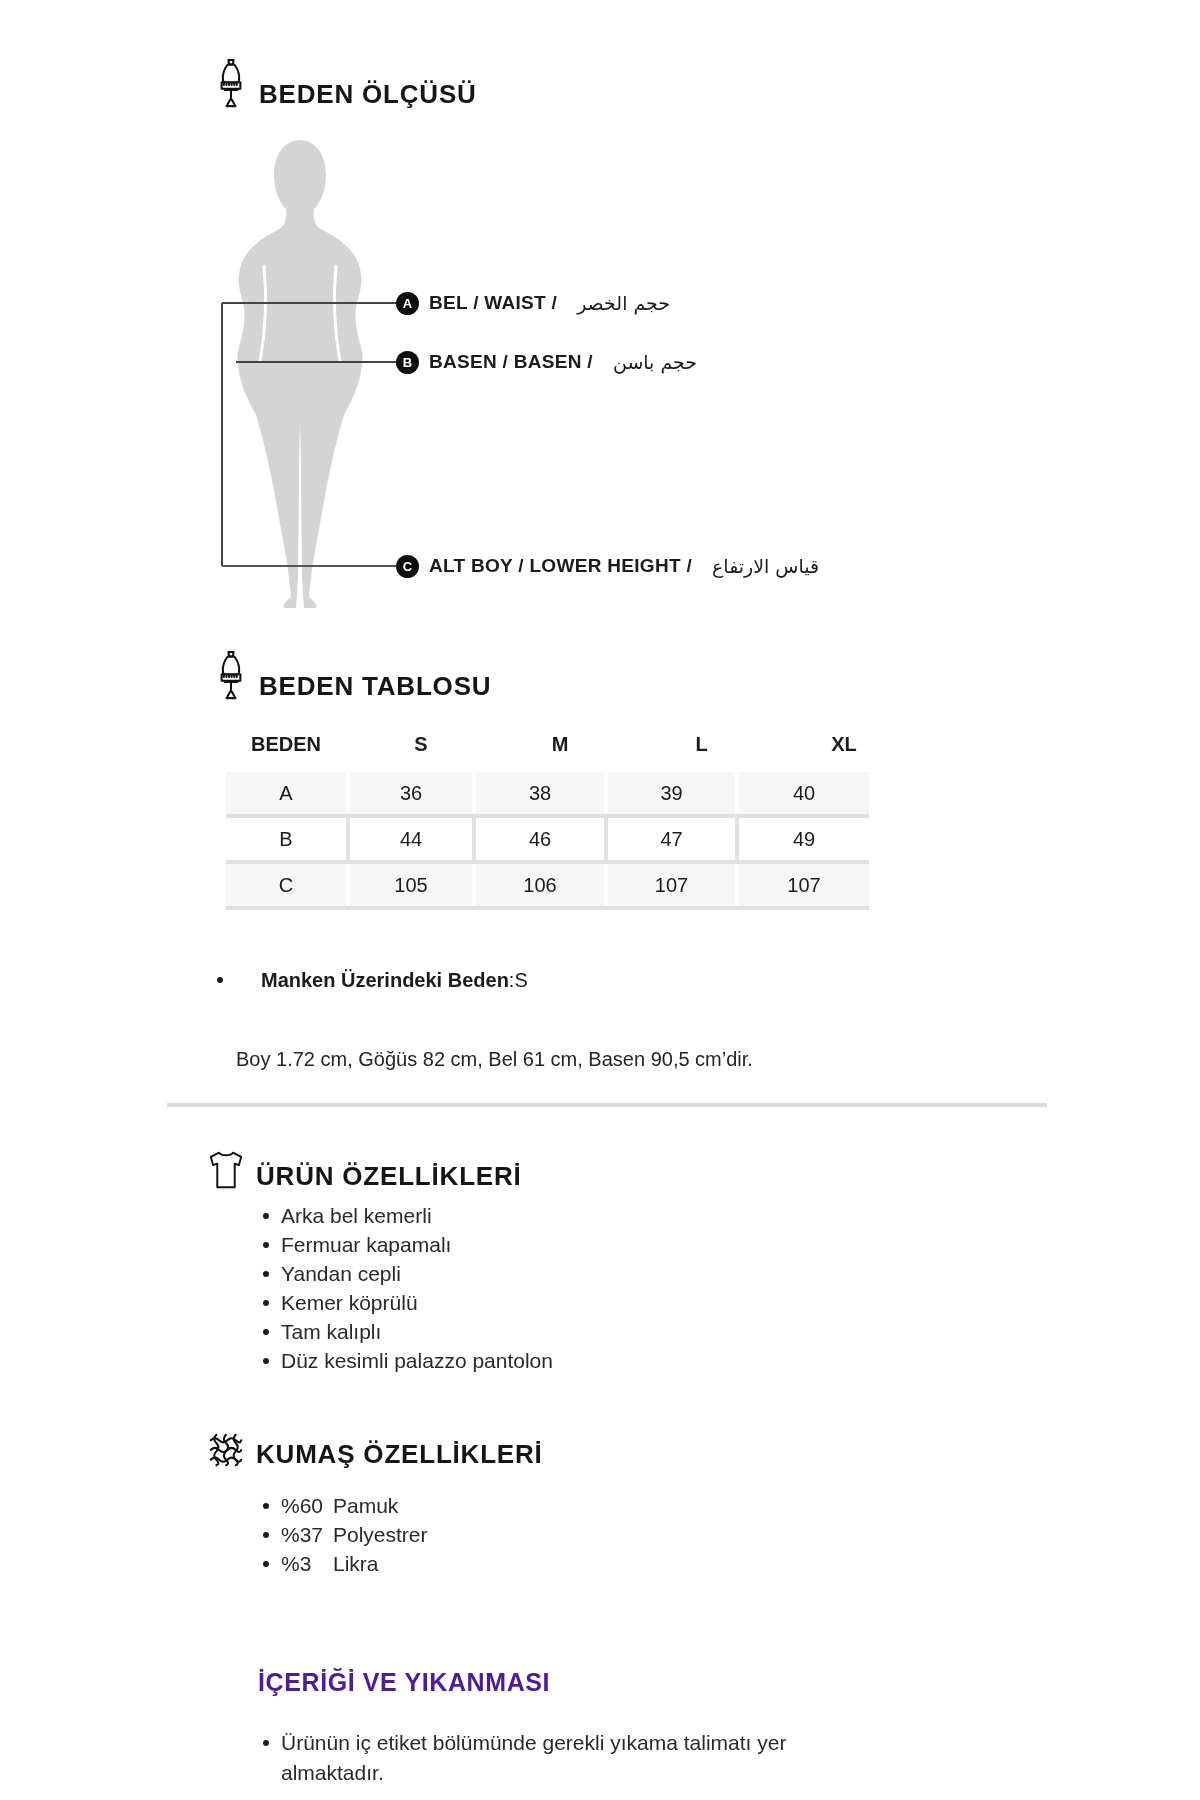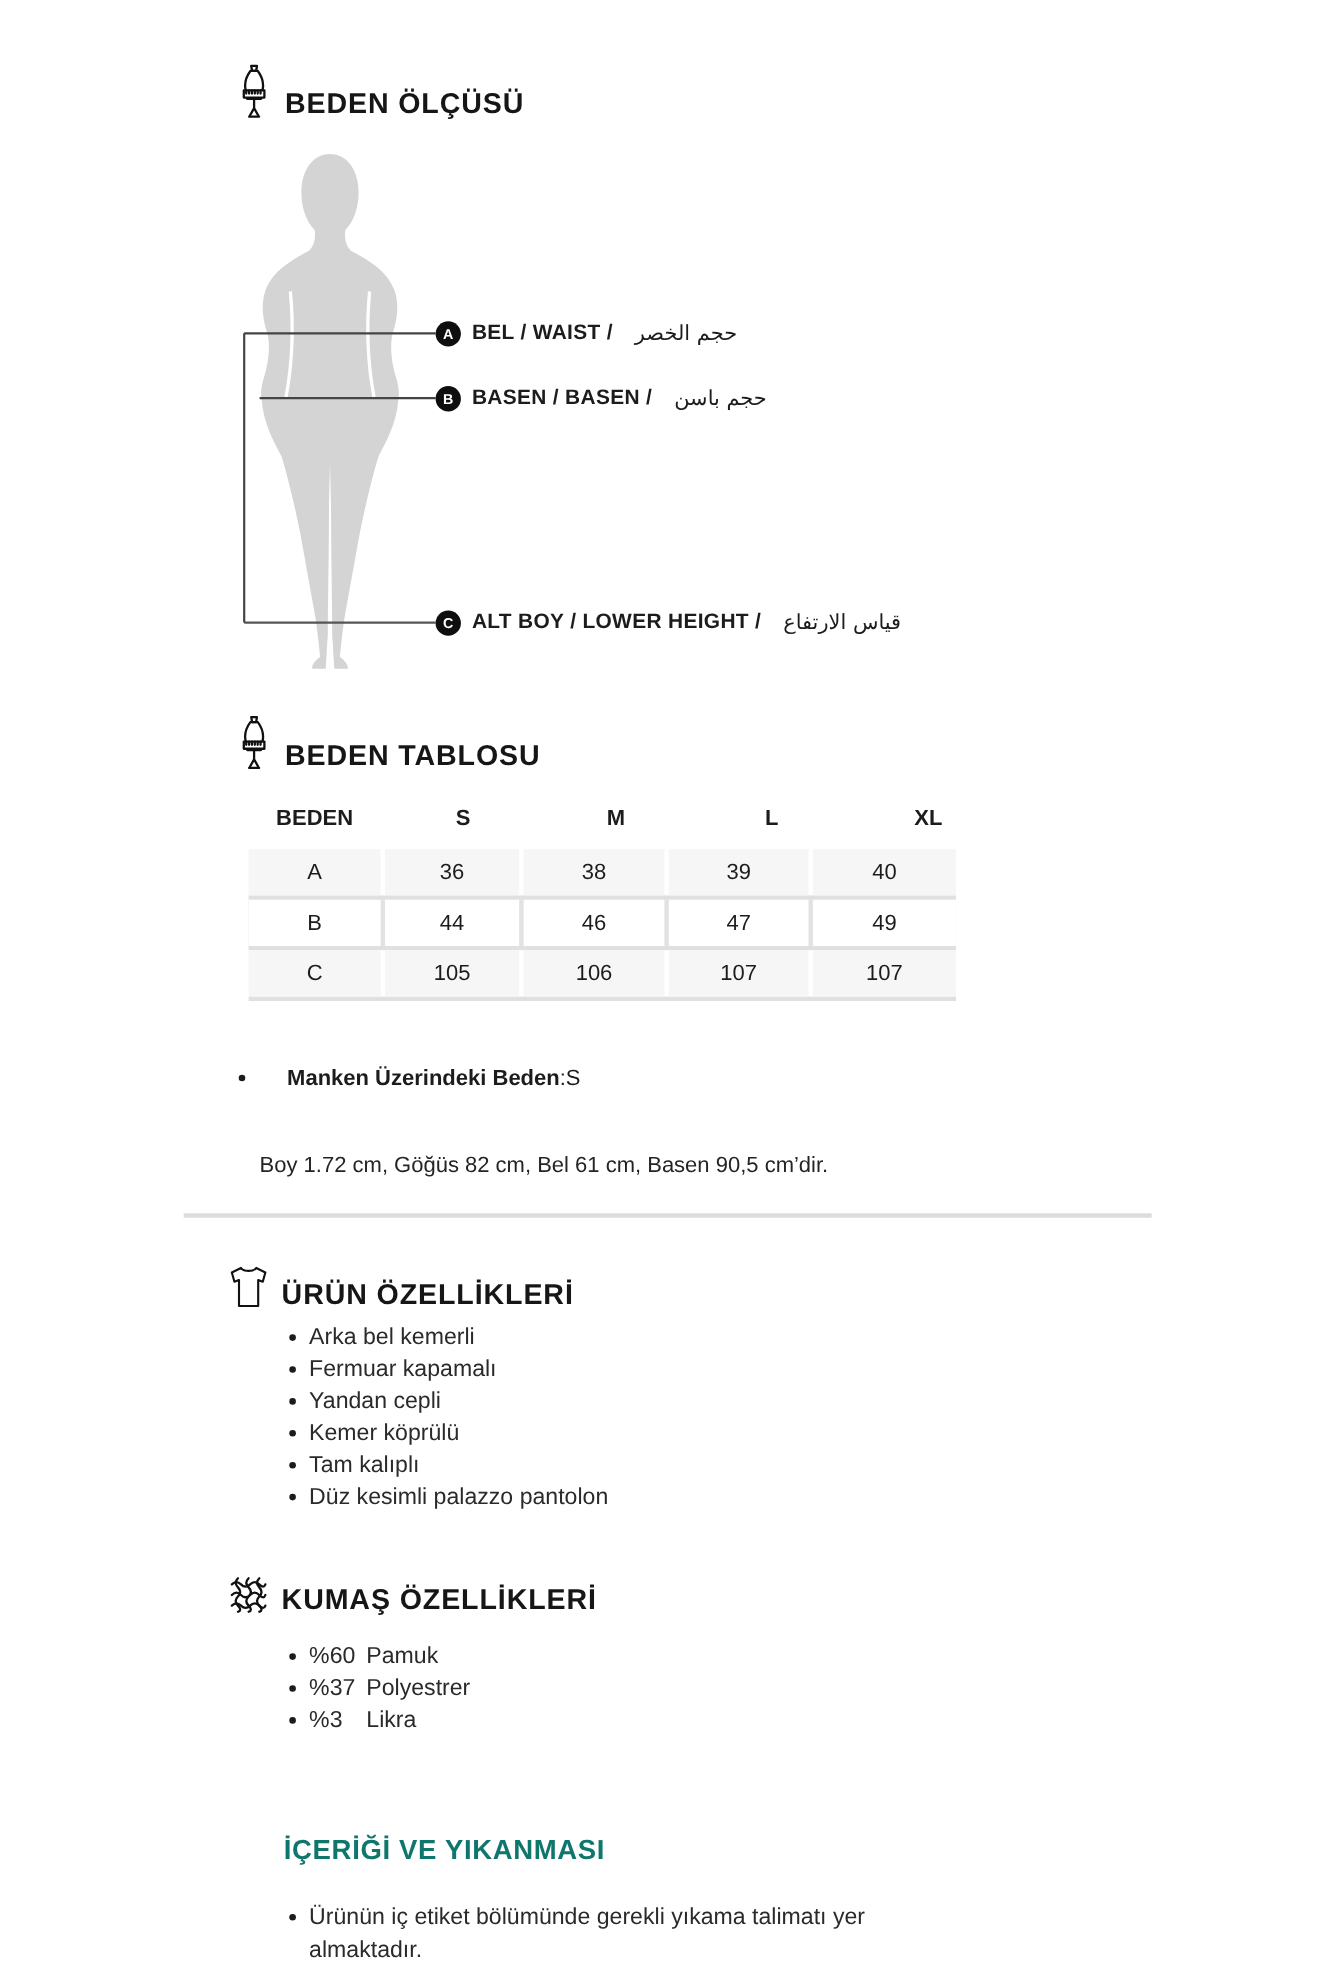--- a/index.html
+++ b/index.html
@@ -32,21 +32,21 @@
   .rsep{height:4px;background:#e0e0e0;width:643px;}
   
   .b-item{display:flex;align-items:center;height:29px;font-size:21px;color:#2a2a2a;}
   .dot{width:6px;height:6px;border-radius:50%;background:#1c1c1c;margin-right:12px;flex:0 0 auto;}
   .pct{display:inline-block;min-width:52px;}
   .manken-line1{display:flex;align-items:center;font-size:20px;}
   .manken-line1 .dot{margin-right:10px;}
   .manken-line1 b{font-weight:700;margin-left:28px;}
   .manken-rest{font-size:20px;color:#242424;line-height:31px;}
   .divider{background:#dcdcdc;}
-  .care-ttl{font-size:25px;font-weight:700;letter-spacing:0.6px;color:#0f766e;}
+  .care-ttl{font-size:25px;font-weight:700;letter-spacing:0.6px;color:#4c1d95;}
   .care-item{display:flex;align-items:flex-start;font-size:21px;color:#2a2a2a;line-height:30px;}
   .care-item .dot{margin-top:12px;}
   svg{display:block;}
 </style>
 </head>
 <body>
 
 <div class="page">
 
   <div class="abs sec-head" style="left:215px;top:58px;height:52px;">

